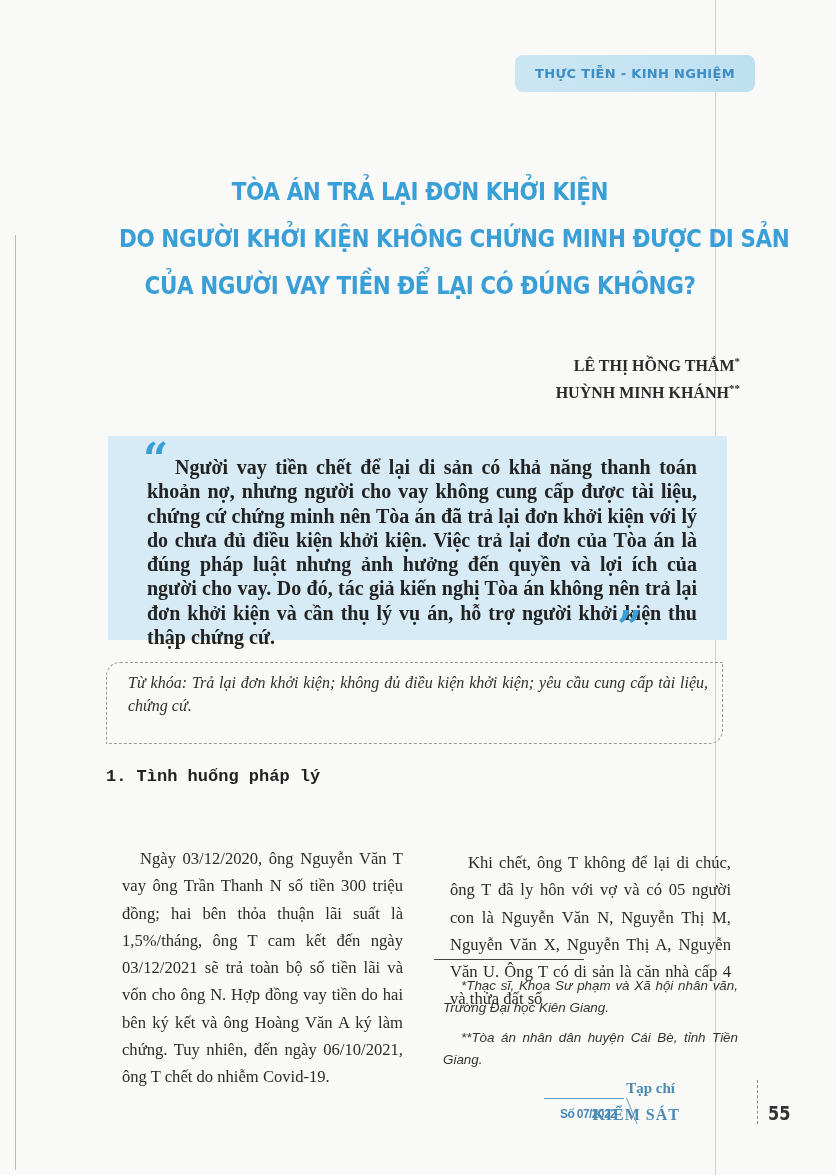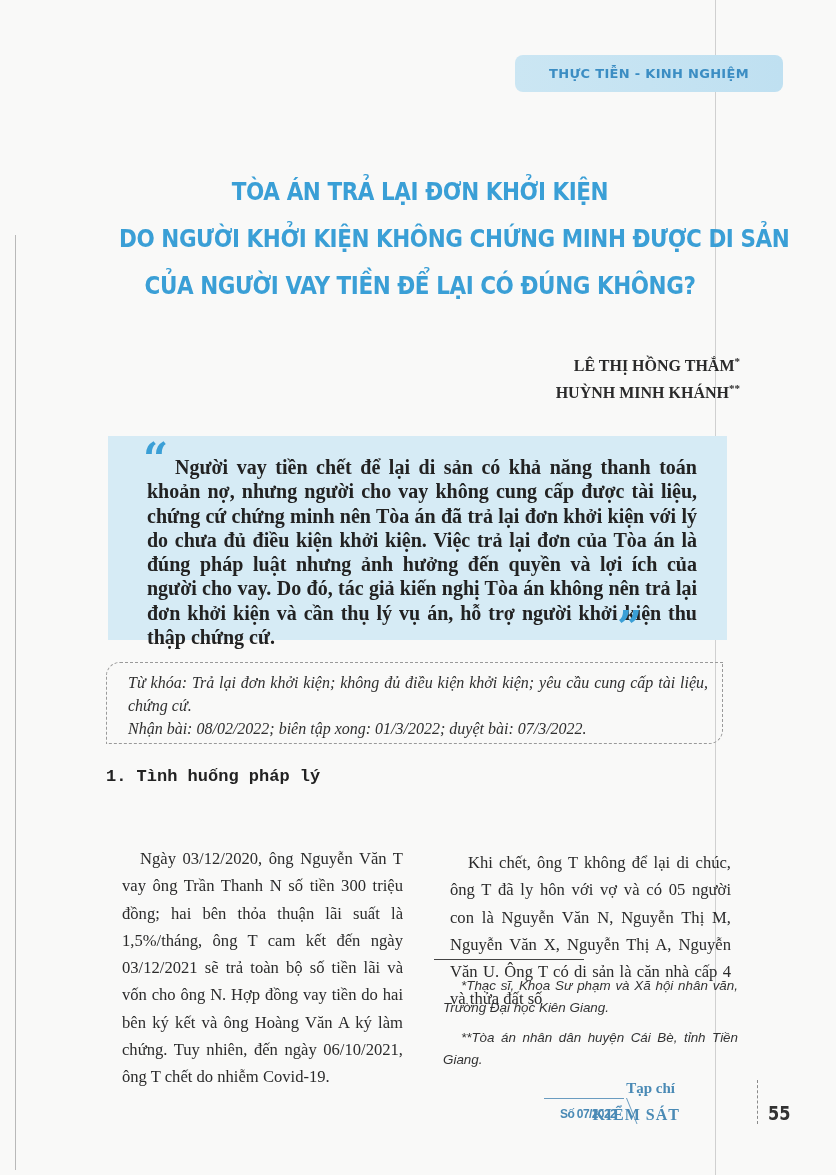--- a/index.html
+++ b/index.html
@@ -6,21 +6,21 @@
   body {
     width: 836px; height: 1175px; position: relative; overflow: hidden;
     background: #f9f9f8;
     font-family: "Liberation Serif", serif;
     color: #2b2b2b;
   }
   .page-left-rule { position: absolute; left: 15px; top: 235px; width: 1px; height: 935px; background: #b9b9b9; }
   .crease { position: absolute; left: 715px; top: 0; width: 1px; height: 1175px; background: #d0d0d0; }
 
   .section-banner {
-    position: absolute; left: 515px; top: 55px; width: 268px; height: 37px;
+    position: absolute; left: 515px; top: 55px; width: 240px; height: 37px;
     background: linear-gradient(90deg, #cbe6f3 0%, #bfe0f1 100%);
     border-radius: 8px;
     display: flex; align-items: center; justify-content: center;
   }
   .section-banner span {
     font-family: "DejaVu Sans", sans-serif; font-weight: bold; font-size: 13px;
     color: #3b8dc3; letter-spacing: 0.3px;
   }
 
   .title {
@@ -141,21 +141,20 @@
 </div>
 
 <div class="abstract"></div>
 <div class="quote-open">“</div>
 <div class="abstract-text">Người vay tiền chết để lại di sản có khả năng thanh toán khoản nợ, nhưng người cho vay không cung cấp được tài liệu, chứng cứ chứng minh nên Tòa án đã trả lại đơn khởi kiện với lý do chưa đủ điều kiện khởi kiện. Việc trả lại đơn của Tòa án là đúng pháp luật nhưng ảnh hưởng đến quyền và lợi ích của người cho vay. Do đó, tác giả kiến nghị Tòa án không nên trả lại đơn khởi kiện và cần thụ lý vụ án, hỗ trợ người khởi kiện thu thập chứng cứ.</div>
 <div class="quote-close">”</div>
 
 <div class="keywords"></div>
 <div class="keywords-text">
   <div>Từ khóa: Trả lại đơn khởi kiện; không đủ điều kiện khởi kiện; yêu cầu cung cấp tài liệu, chứng cứ.</div>
-  <div>Nhận bài: 08/02/2022; biên tập xong: 01/3/2022; duyệt bài: 07/3/2022.</div>
 </div>
 
 <div class="heading">1. Tình huống pháp lý</div>
 
 <div class="col col-left">
   <p>Ngày 03/12/2020, ông Nguyễn Văn T vay ông Trần Thanh N số tiền 300 triệu đồng; hai bên thỏa thuận lãi suất là 1,5%/tháng, ông T cam kết đến ngày 03/12/2021 sẽ trả toàn bộ số tiền lãi và vốn cho ông N. Hợp đồng vay tiền do hai bên ký kết và ông Hoàng Văn A ký làm chứng. Tuy nhiên, đến ngày 06/10/2021, ông T chết do nhiễm Covid-19.</p>
 </div>
 
 <div class="col col-right">
   <p>Khi chết, ông T không để lại di chúc, ông T đã ly hôn với vợ và có 05 người con là Nguyễn Văn N, Nguyễn Thị M, Nguyễn Văn X, Nguyễn Thị A, Nguyễn Văn U. Ông T có di sản là căn nhà cấp 4 và thửa đất số</p>

